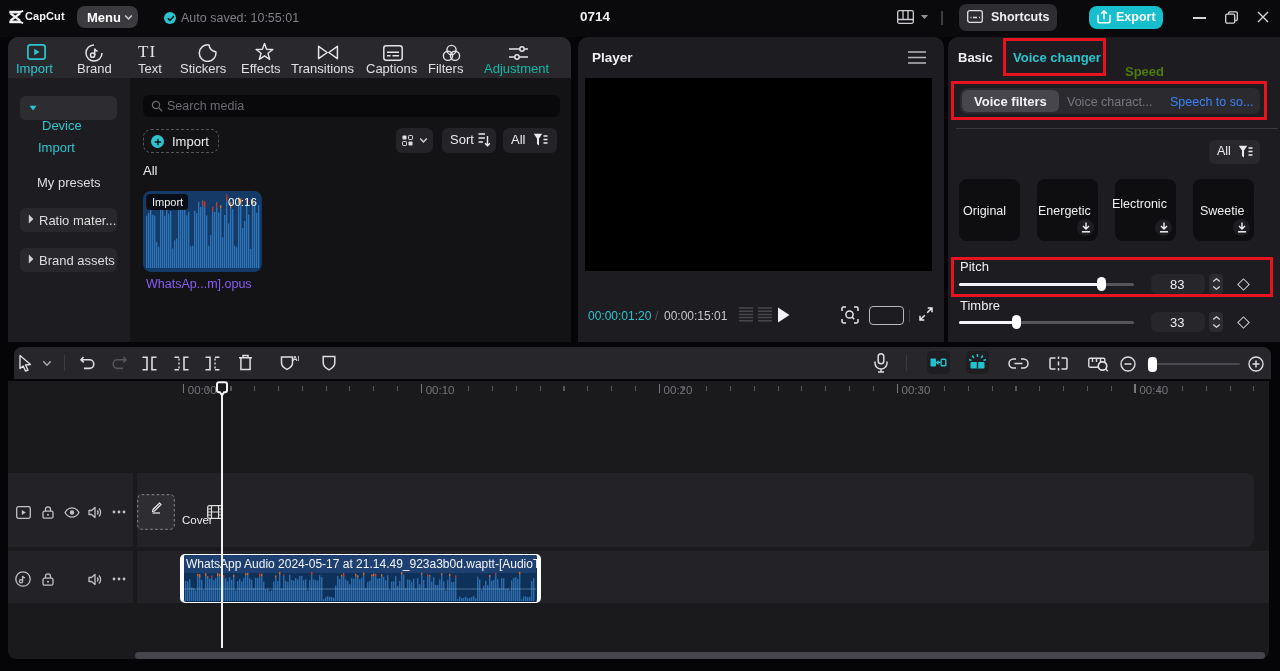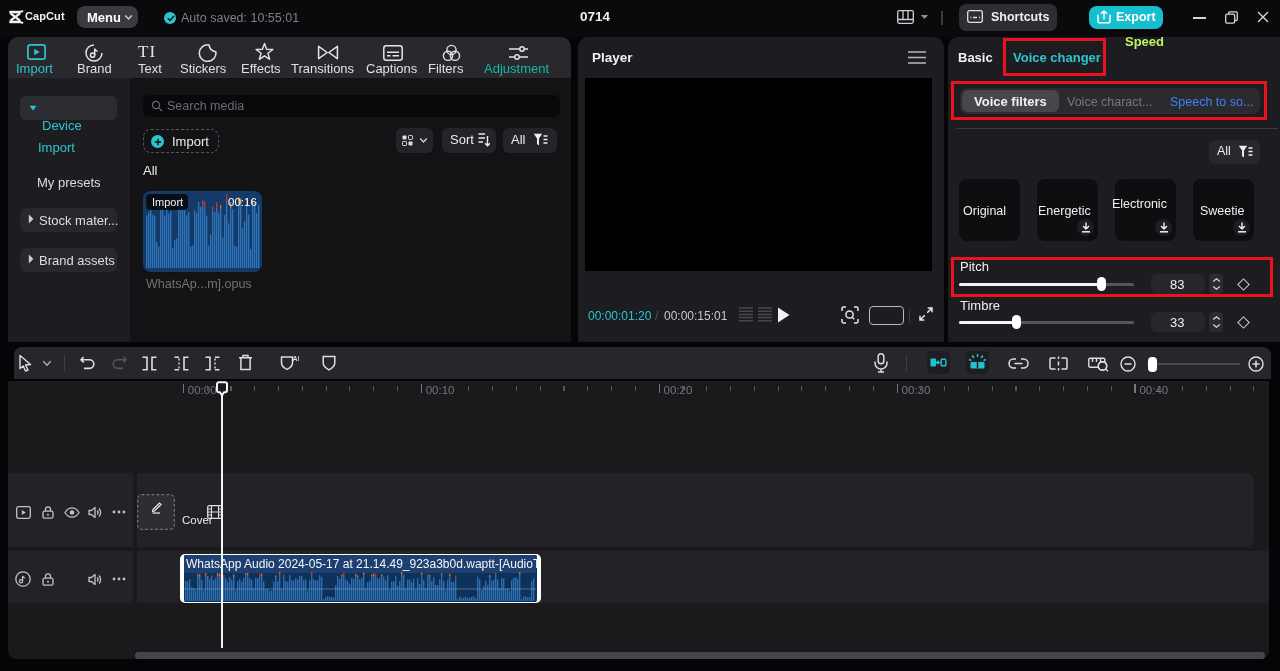--- a/index.html
+++ b/index.html
@@ -127,21 +127,21 @@
 <svg class="abs" style="left:29px;top:105px" width="8" height="6" viewBox="0 0 8 6">
     <path d="M0.5 0.8 L7.5 0.8 L4 5.4 Z" fill="#2cc5cf"></path>
   </svg>
 <div class="abs teal" style="left:42px;top:118px;font-size:13px;">Device</div>
 <div class="abs teal" style="left:38px;top:140px;font-size:13px;">Import</div>
 <div class="abs" style="left:37px;top:175px;font-size:13px;color:#dededf;">My presets</div>
 <div class="abs" style="left:20px;top:208px;width:97px;height:24px;background:#28282c;border-radius:6px;"></div>
 <svg class="abs" style="left:28px;top:214px" width="6" height="10" viewBox="0 0 6 10">
     <path d="M0.8 0.5 L5.4 5 L0.8 9.5 Z" fill="#cfcfd3"></path>
   </svg>
-<div class="abs" style="left:39px;top:213px;font-size:13px;color:#dededf;">Stock mater...</div>
+<div class="abs" style="left:39px;top:213px;font-size:13px;color:#dededf;">Ratio mater...</div>
 <div class="abs" style="left:20px;top:248px;width:97px;height:24px;background:#28282c;border-radius:6px;"></div>
 <svg class="abs" style="left:28px;top:254px" width="6" height="10" viewBox="0 0 6 10">
     <path d="M0.8 0.5 L5.4 5 L0.8 9.5 Z" fill="#cfcfd3"></path>
   </svg>
 <div class="abs" style="left:39px;top:253px;font-size:13px;color:#dededf;">Brand assets</div>
 
 <div class="abs" style="left:143px;top:95px;width:417px;height:22px;background:#09090b;border-radius:6px;"></div>
 <svg class="abs" style="left:151px;top:100px" width="12" height="12" viewBox="0 0 12 12">
     <circle cx="5" cy="5" r="3.6" fill="none" stroke="#6b6b71" stroke-width="1.2"></circle>
     <path d="M7.8 7.8 L11 11" stroke="#6b6b71" stroke-width="1.2"></path>
@@ -248,21 +248,21 @@
     <rect x="109.0" y="13.5" width="1.35" height="63.5" fill="#2e74b8"></rect>
     <rect x="109.0" y="8.6" width="1.35" height="4.9" fill="#c8732e"></rect>
     <rect x="111.0" y="11.9" width="1.35" height="65.1" fill="#2e74b8"></rect>
     <rect x="113.0" y="21.8" width="1.35" height="55.2" fill="#2e74b8"></rect>
     <rect x="115.0" y="14.1" width="1.35" height="62.9" fill="#2e74b8"></rect>
     <rect x="3" y="8" width="1.6" height="9" fill="#c23b30"></rect>
 </svg>
 <div class="abs" style="left:146px;top:194px;width:42px;height:16px;background:rgba(8,8,10,.88);border-radius:4px;"></div>
 <div class="abs" style="left:152px;top:196px;font-size:11px;color:#f2f2f4;">Import</div>
 <div class="abs" style="left:228px;top:196px;font-size:11.5px;color:#fff;">00:16</div>
-<div class="abs" style="left:146px;top:277px;font-size:12.5px;color:#737373;">WhatsAp...m].opus</div>
+<div class="abs" style="left:146px;top:277px;font-size:12.5px;color:#8b5cf6;">WhatsAp...m].opus</div>
 
 <div class="panel" style="left:578px;top:37px;width:366px;height:305px;border-radius:10px 10px 0 0;"></div>
 <div class="abs" style="left:592px;top:50px;color:#f0f0f2;font-size:13.5px;font-weight:700;">Player</div>
 <svg class="abs" style="left:908px;top:51px" width="18" height="13" viewBox="0 0 18 13">
     <path d="M0 1 H18 M0 6.5 H18 M0 12 H18" stroke="#b9b9bd" stroke-width="1.7"></path>
   </svg>
 <div class="abs" style="left:585px;top:78px;width:347px;height:193px;background:#000;"></div>
 
 <div class="abs teal" style="left:588px;top:309px;font-size:12px;">00:00:01:20</div>
 <div class="abs" style="left:655px;top:309px;font-size:12px;color:#55555a;">/</div>
@@ -288,21 +288,21 @@
 <div class="abs" style="left:909px;top:310px;width:1.3px;height:12px;background:#3c3c41;"></div>
 <svg class="abs" style="left:919px;top:307px" width="14" height="14" viewBox="0 0 14 14">
   <g fill="none" stroke="#e8e8ea" stroke-width="1.5">
       <path d="M8.7 1 H13 V5.3 M13 1 L8.2 5.8 M5.3 13 H1 V8.7 M1 13 L5.8 8.2"></path>
     </g>
 </svg>
 
 <div class="panel" style="left:948px;top:37px;width:332px;height:305px;border-radius:10px 0 0 0;"></div>
 <div class="abs" style="left:958px;top:50px;color:#f0f0f2;font-size:13px;font-weight:700;">Basic</div>
 <div class="abs teal" style="left:1013px;top:50px;font-size:13px;font-weight:700;">Voice changer</div>
-<div class="abs" style="left:1125px;top:34px;color:#bef264;font-size:13px;font-weight:700;">Speed</div>
+<div class="abs" style="left:1125px;top:64px;color:#4d7c0f;font-size:13px;font-weight:700;">Speed</div>
 
 <div class="abs" style="left:960px;top:88px;width:300px;height:26px;background:#2a2a2f;border-radius:7px;"></div>
 <div class="abs" style="left:962px;top:90px;width:97px;height:22px;background:#46464c;border-radius:6px;"></div>
 <div class="abs" style="left:974px;top:94px;font-size:13px;font-weight:700;color:#f2f2f4;">Voice filters</div>
 <div class="abs" style="left:1067px;top:95px;font-size:12.5px;color:#77777d;">Voice charact...</div>
 <div class="abs" style="left:1170px;top:95px;font-size:12.5px;color:#3b82f6;">Speech to so...</div>
 <div class="abs" style="left:956px;top:128px;width:322px;height:1px;background:#39393e;"></div>
 
 <div class="abs" style="left:1209px;top:140px;width:51px;height:24px;background:#28282d;border-radius:6px;"></div>
 <div class="abs" style="left:1217px;top:144px;font-size:12.5px;color:#ececee;">All</div>

